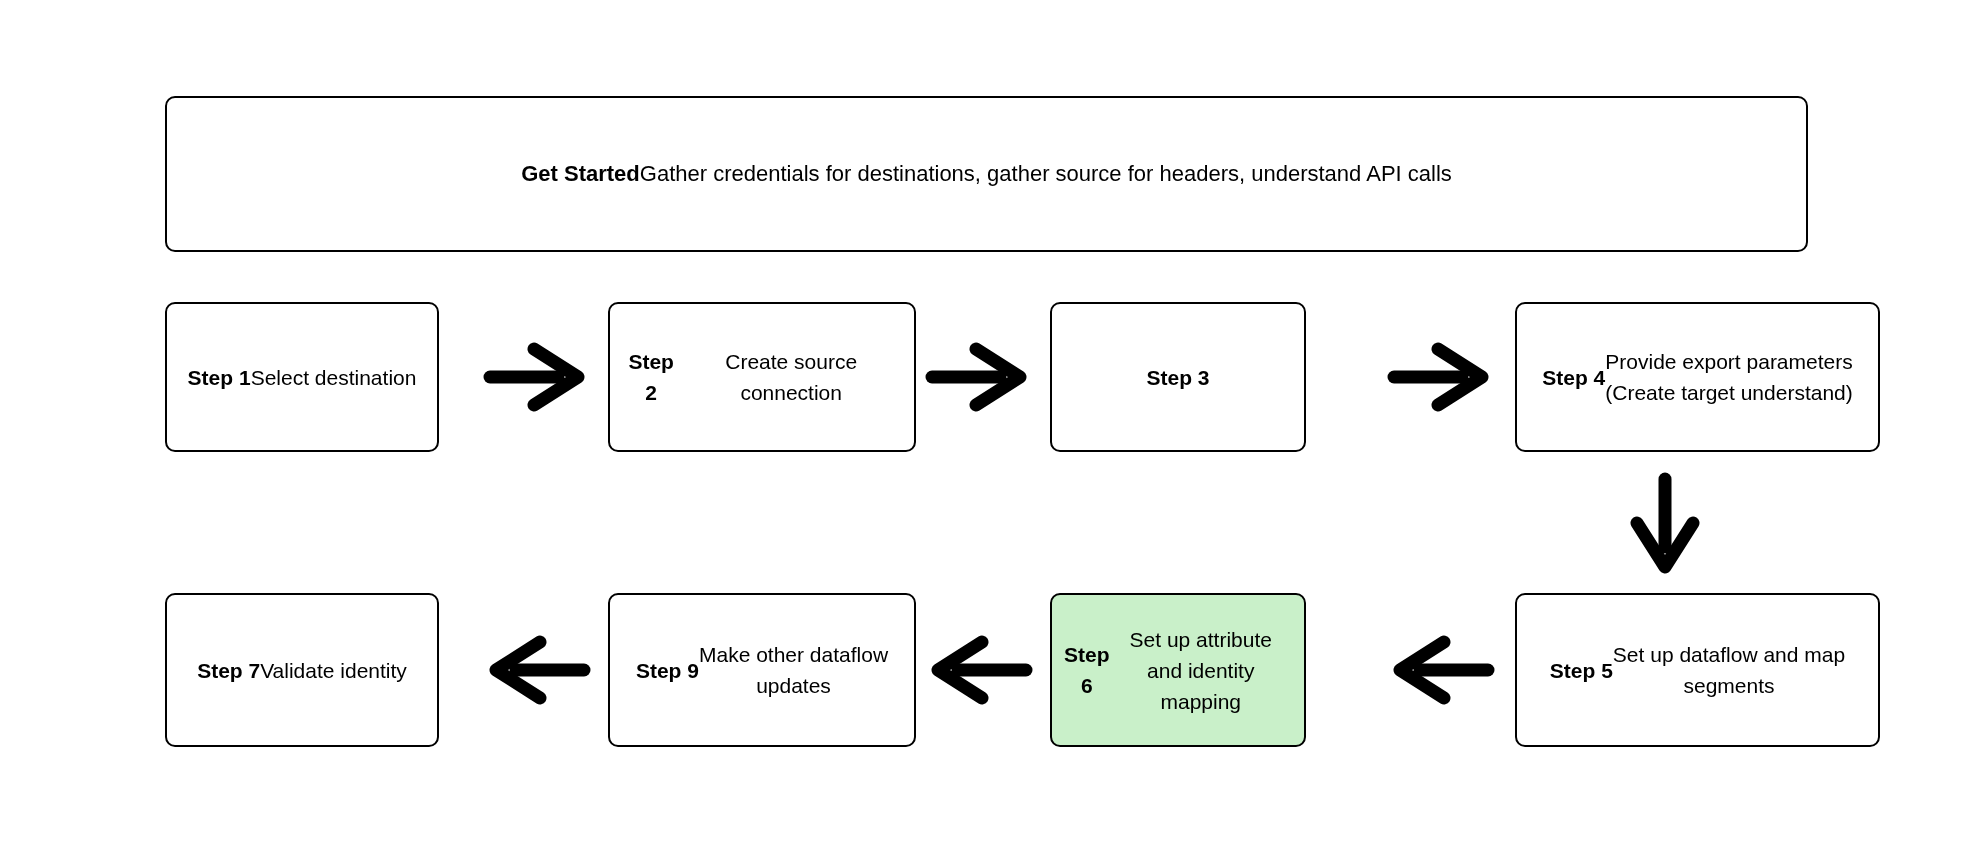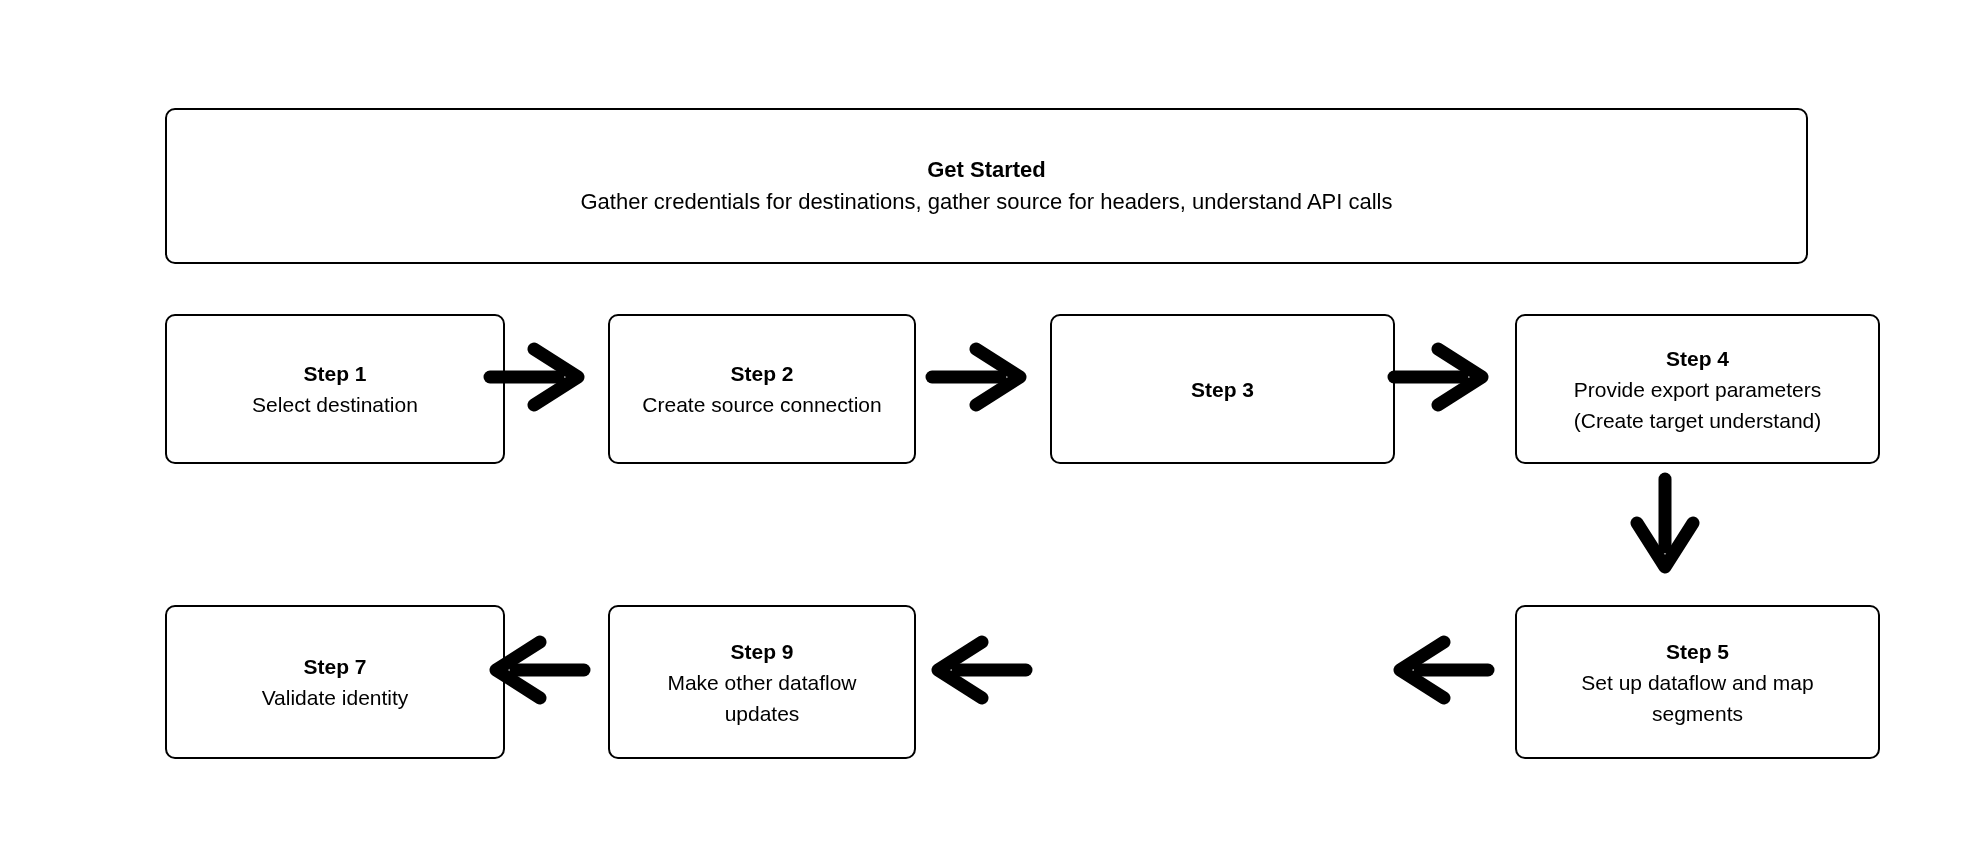--- a/index.html
+++ b/index.html
@@ -16,26 +16,25 @@
     color: #000000;
     overflow: hidden;
   }
   .box {
     position: absolute;
     box-sizing: border-box;
     background: #ffffff;
     border: 2.5px solid #000000;
     border-radius: 10px;
     display: flex;
-    flex-direction: column;
+    flex-direction: row;
     align-items: center;
     justify-content: center;
     text-align: center;
     padding: 6px 12px;
-    margin-top: 12px;
   }
   .box.highlighted {
     background: var(--highlight-fill, #c9f0c9);
   }
   .header-box {
     left: 165px; top: 96px;
     width: 1643px; height: 156px;
   }
   .header-title {
     font-size: 22px;
@@ -50,23 +49,23 @@
     font-size: 21px;
     font-weight: bold;
     line-height: 31px;
   }
   .step-desc {
     font-size: 21px;
     line-height: 31px;
     white-space: pre-line;
   }
   
-  .col1 { left: 165px;  width: 340px; text-align: center; }
+  .col1 { left: 165px;  width: 274px; text-align: center; }
   .col2 { left: 608px;  width: 308px; }
-  .col3 { left: 1050px; width: 345px; }
+  .col3 { left: 1050px; width: 256px; }
   .col4 { left: 1515px; width: 365px; }
   .row1 { top: 302px; height: 150px; }
   .row2 { top: 593px; height: 154px; }
   
   .arrow {
     position: absolute;
   }
   .arrow-h { width: 110px; height: 72px; }
   .arrow-v { width: 72px;  height: 110px; }
   .ar1 { top: 341px; }
@@ -117,20 +116,25 @@
     <div class="step-title">Step 7</div>
     <div class="step-desc">Validate identity</div>
   </div>
 
   <div class="box row2 col2">
     <div class="step-title">Step 9</div>
     <div class="step-desc">Make other dataflow
 updates</div>
   </div>
 
+  <div class="box row2 col3 highlighted">
+    <div class="step-title">Step 6</div>
+    <div class="step-desc">Set up attribute and identity
+mapping</div>
+  </div>
 
   <div class="box row2 col4">
     <div class="step-title">Step 5</div>
     <div class="step-desc">Set up dataflow and map
 segments</div>
   </div>
 
   <svg class="arrow arrow-h ar1 gap1" viewBox="0 0 110 72">
     <path d="M8 36 H76"></path>
       <path d="M52 8 L96 36 L52 64"></path>

